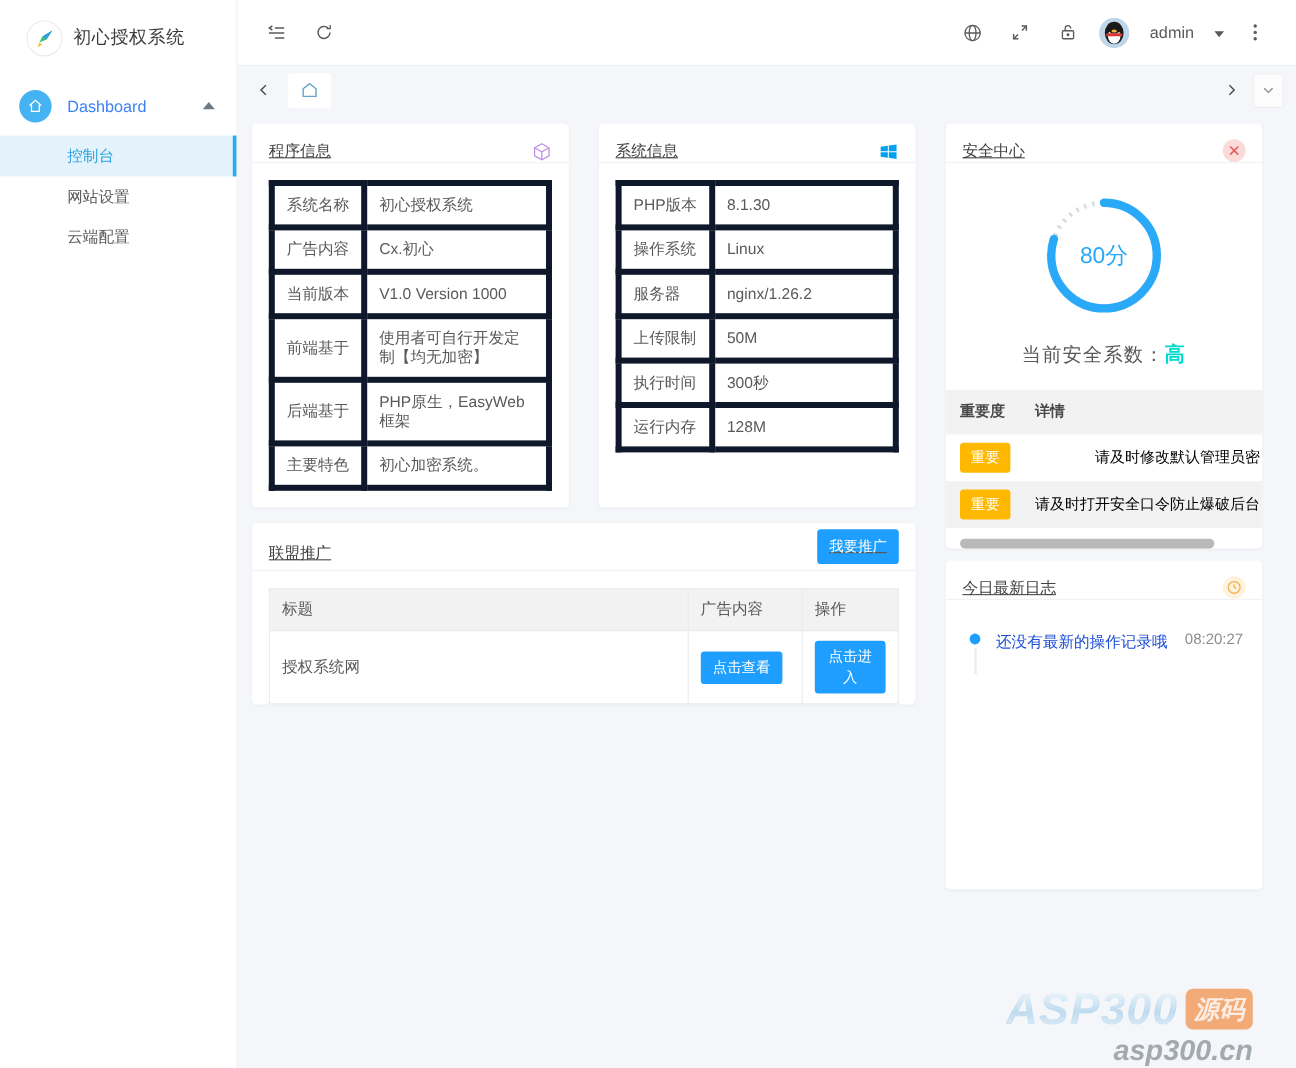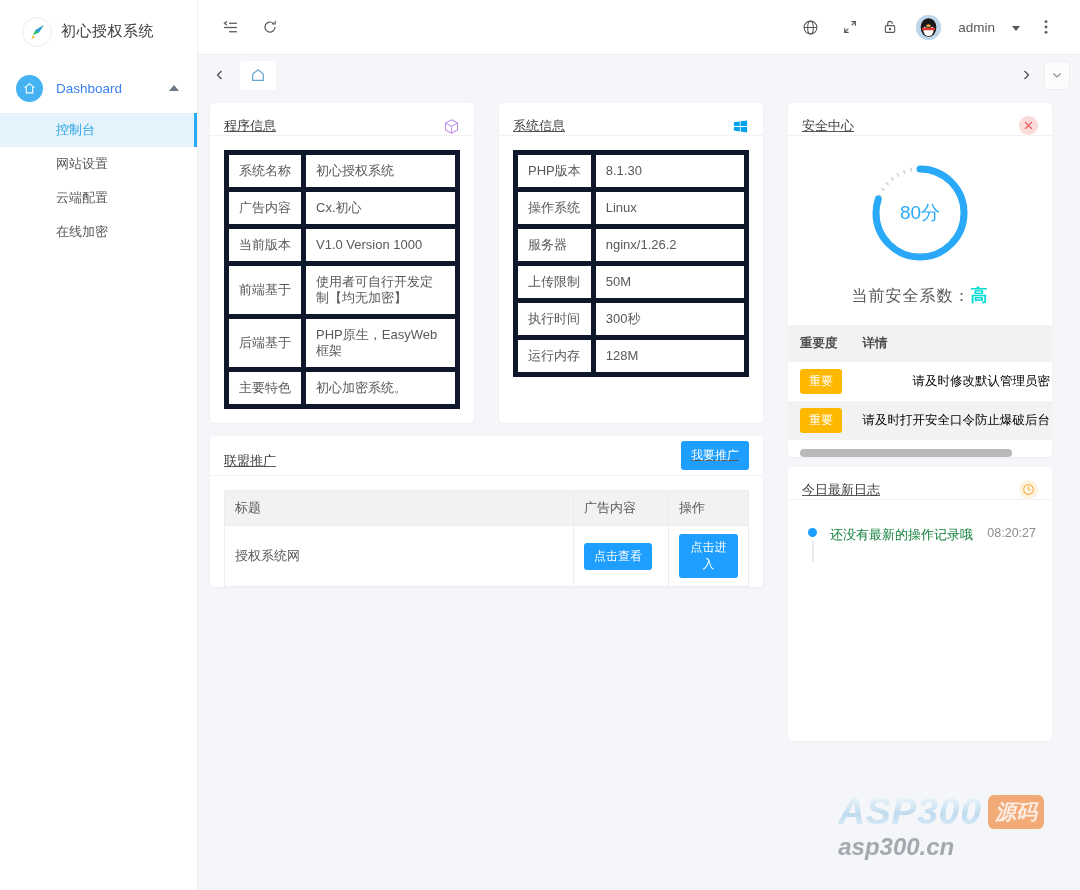--- a/index.html
+++ b/index.html
@@ -78,25 +78,25 @@
   .icon-circle { width:19px; height:19px; border-radius:50%; display:flex; align-items:center; justify-content:center; cursor:pointer; }
   .close-circle { background:#fbdada; }
   .clock-circle { background:#fdf3df; }
 
   
   .logs-card { margin-top:8px; min-height:274px; }
   .log-item { display:flex; align-items:flex-start; padding:26px 16px 0 20px; font-size:13px; }
   .log-rail { display:flex; flex-direction:column; align-items:center; margin-right:13px; margin-top:2px; }
   .log-dot { width:9px; height:9px; border-radius:50%; background:#1e9fff; }
   .log-line { width:2px; height:22px; background:#e9edf2; margin-top:3px; }
-  .log-text { color:#15803d; }
+  .log-text { color:#1d4ed8; }
   .log-time { margin-left:auto; color:#8c8c8c; font-size:12.5px; }
 
   
-  .watermark { position:absolute; right:36px; bottom:29px; text-align:left; opacity:.9; pointer-events:none; }
+  .watermark { position:absolute; right:36px; bottom:0; text-align:right; opacity:.9; pointer-events:none; }
   .wm-row1 { display:flex; align-items:center; gap:6px; justify-content:center; }
   .wm-brand { font-size:37px; font-weight:bold; font-style:italic; background:linear-gradient(180deg,#e8f4fc 10%,#8ec1e4 55%,#c7e2f3 90%); -webkit-background-clip:text; background-clip:text; color:transparent; text-shadow:0 0 1px rgba(255,255,255,.4); letter-spacing:1px; }
   .wm-badge { background:#f2a269; color:#fdece0; font-size:21px; font-weight:bold; font-style:italic; padding:3px 7px; border-radius:6px; }
   .wm-domain { font-size:24px; font-weight:bold; font-style:italic; color:#9aa1a8; margin-top:0px; }
 
   svg { display:block; }
 </style>
 </head>
 <body>
 
@@ -120,21 +120,20 @@
           <path d="M3 11 L12 3 L21 11 M6 9.5 V20 H18 V9.5"></path>
         </svg>
       </span>
       <span>Dashboard</span>
       <span class="group-caret"></span>
     </div>
 
     <div class="menu-item active">控制台</div>
     <div class="menu-item">网站设置</div>
     <div class="menu-item">云端配置</div>
-    <div class="menu-item">在线加密</div>
   </aside>
 
   <div class="main">
 
     <header class="navbar">
       <span class="nav-icon">
         <svg width="17" height="17" viewBox="0 0 24 24" fill="none" stroke="#595959" stroke-width="1.8">
           <path d="M10 6 H21"></path>
             <path d="M3 12 H21"></path>
             <path d="M10 18 H21"></path>

